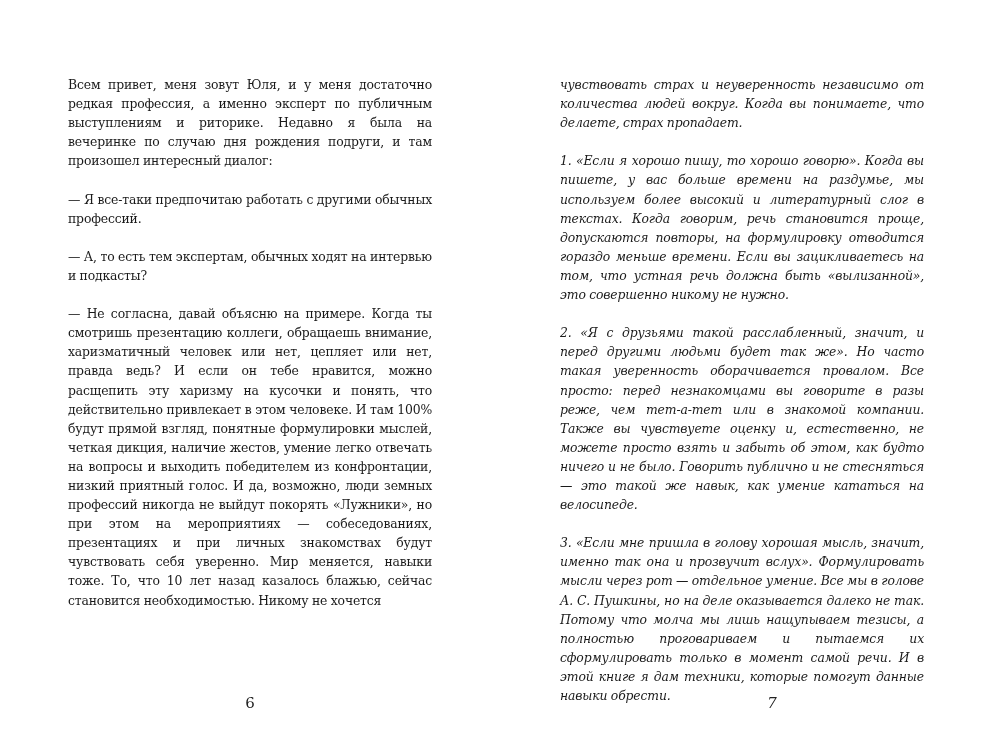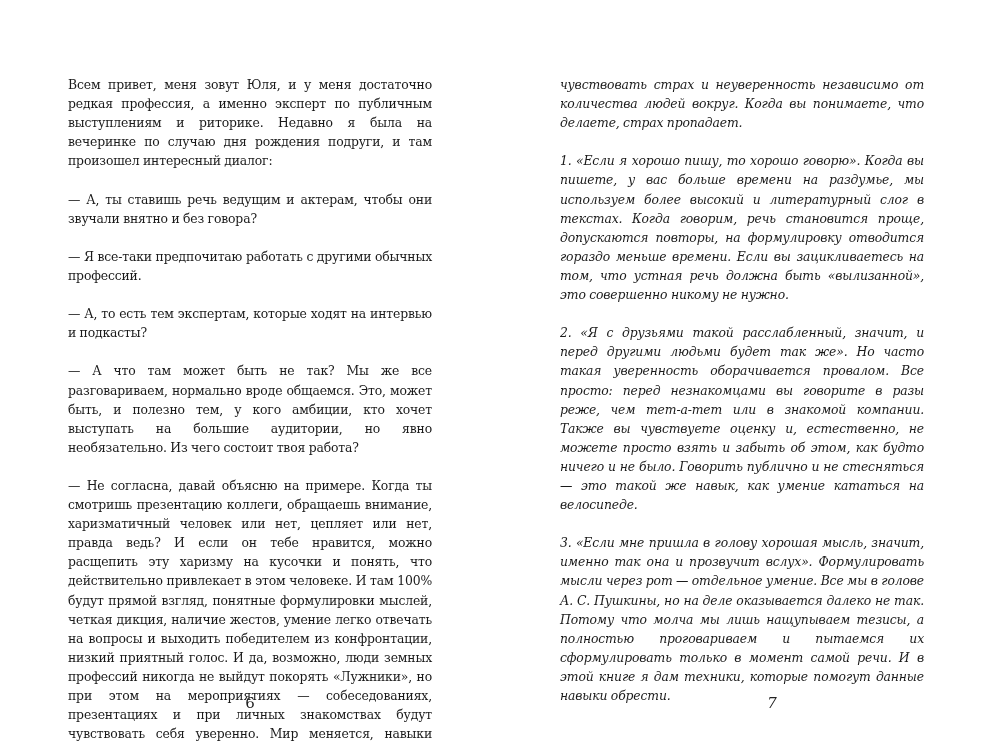--- a/index.html
+++ b/index.html
@@ -59,24 +59,22 @@
     .page.right .page-number { left: 259px; }
   </style>
 </head>
 <body>
 
 <div class="spread">
 
   <div class="page left">
     <div class="text-block">
       <p>Всем привет, меня зовут Юля, и у меня достаточно редкая профессия, а именно эксперт по публичным выступлениям и риторике. Недавно я была на вечеринке по случаю дня рож­дения подруги, и там произошел интересный диалог:</p>
-      <p>— А, ты ставишь речь ведущим и актерам, чтобы они зву­чали внятно и без говора?</p>
       <p>— Я все-таки предпочитаю работать с другими обычных профессий.</p>
-      <p>— А, то есть тем экспертам, которые ходят на интервью и подкасты?</p>
-      <p>— А что там может быть не так? Мы же все разговарива­ем, нормально вроде общаемся. Это, может быть, и полезно тем, у кого амбиции, кто хочет выступать на большие ауди­тории, но явно необязательно. Из чего состоит твоя работа?</p>
+      <p>— А, то есть тем экспертам, обычных ходят на интервью и подкасты?</p>
       <p>— Не согласна, давай объясню на примере. Когда ты смотришь презентацию коллеги, обращаешь внимание, харизматичный человек или нет, цепляет или нет, прав­да ведь? И если он тебе нравится, можно расщепить эту харизму на кусочки и понять, что действительно привле­кает в этом человеке. И там 100% будут прямой взгляд, понятные формулировки мыслей, четкая дикция, нали­чие жестов, умение легко отвечать на вопросы и выхо­дить победителем из конфронтации, низкий приятный голос. И да, возможно, люди земных профессий никогда не выйдут покорять «Лужники», но при этом на мероприя­тиях — собеседованиях, презентациях и при личных зна­комствах будут чувствовать себя уверенно. Мир меняет­ся, навыки тоже. То, что 10 лет назад казалось блажью, сейчас становится необходимостью. Никому не хочется</p>
     </div>
     <div class="page-number">6</div>
   </div>
 
   <div class="page right">
     <div class="text-block">
       <p>чувствовать страх и неуверенность независимо от коли­чества людей вокруг. Когда вы понимаете, что делаете, страх пропадает.</p>
       <p>1. «Если я хорошо пишу, то хорошо говорю». Когда вы пи­шете, у вас больше времени на раздумье, мы использу­ем более высокий и литературный слог в текстах. Когда говорим, речь становится проще, допускаются повторы, на формулировку отводится гораздо меньше времени. Если вы зацикливаетесь на том, что устная речь должна быть «вылизанной», это совершенно никому не нужно.</p>
       <p>2. «Я с друзьями такой расслабленный, значит, и перед другими людьми будет так же». Но часто такая уверен­ность оборачивается провалом. Все просто: перед не­знакомцами вы говорите в разы реже, чем тет-а-тет или в знакомой компании. Также вы чувствуете оценку и, естественно, не можете просто взять и забыть об этом, как будто ничего и не было. Говорить публично и не сте­сняться — это такой же навык, как умение кататься на велосипеде.</p>

